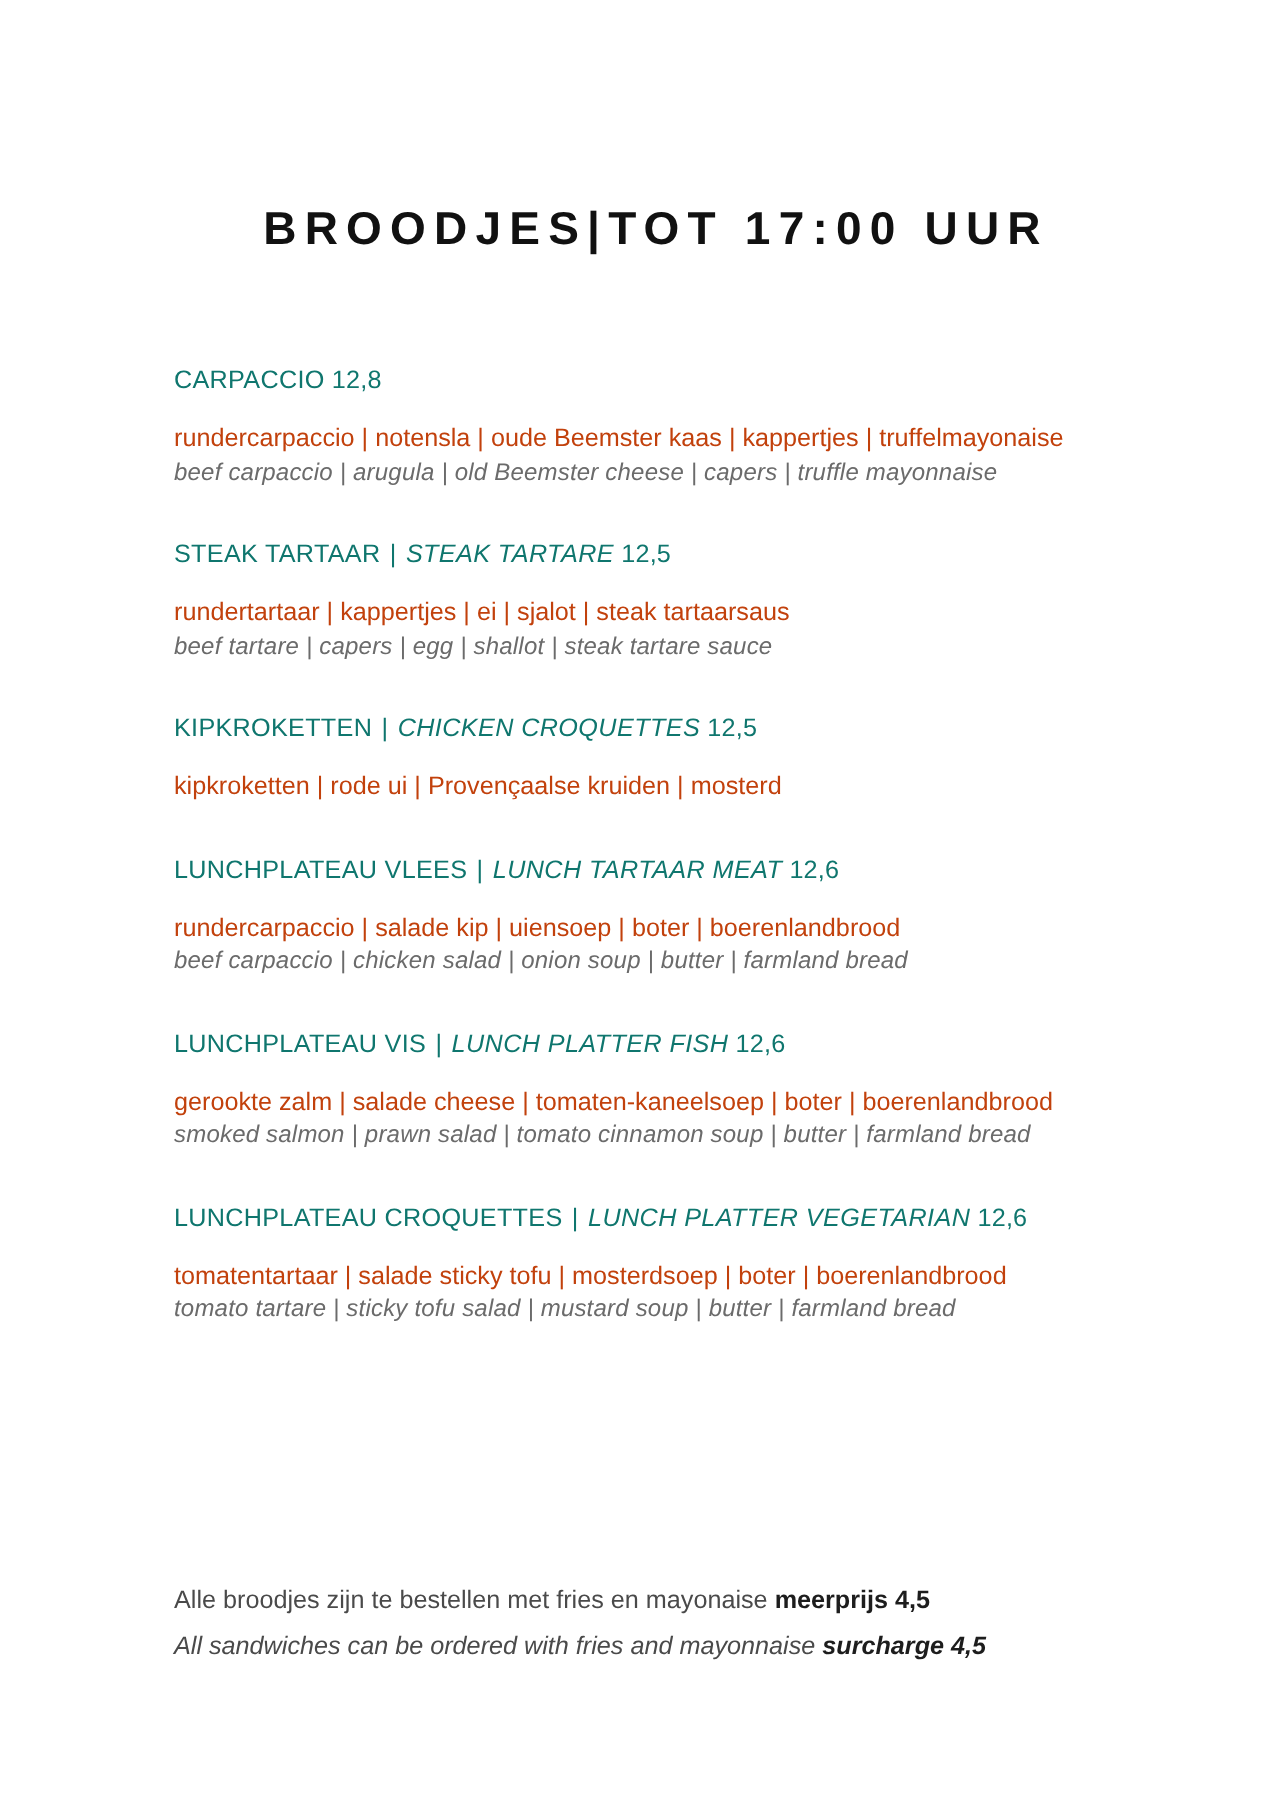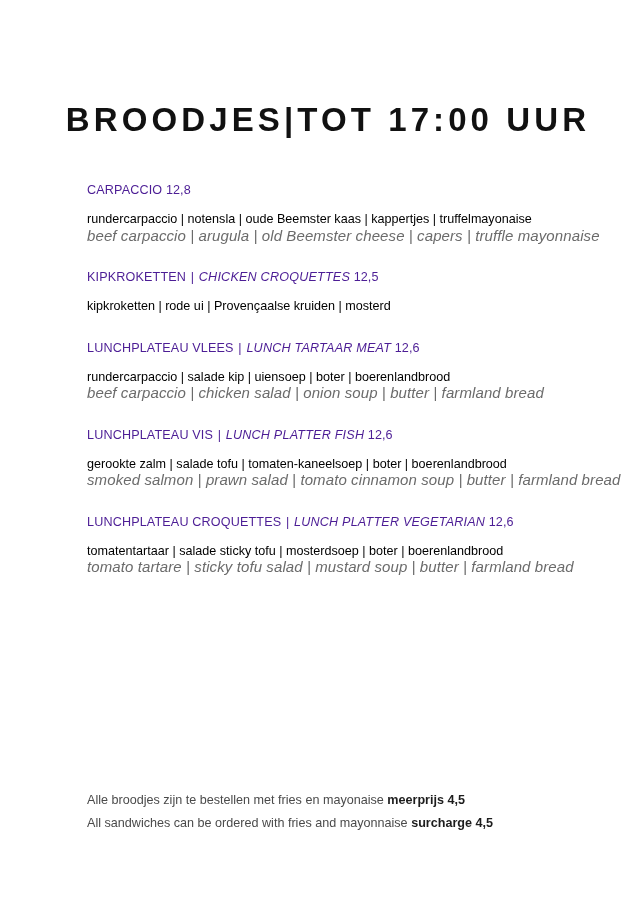--- a/index.html
+++ b/index.html
@@ -23,21 +23,21 @@
 
   
   .menu-title {
     position: absolute;
     top: 101px;
     left: 16px;
     right: 0;
     text-align: center;
     color: #111111;
     font-weight: 700;
-    font-size: 33px;
+    font-size: 23px;
     letter-spacing: 4.1px;
     white-space: nowrap;
   }
   .menu-title .bar {
     font-weight: 700;
     letter-spacing: 4.1px;
   }
 
   
   .sections {
@@ -45,47 +45,47 @@
     top: 181px;
     left: 87px;
     width: 470px;
   }
   .section {
     margin-bottom: 24px;
   }
   .section:last-child { margin-bottom: 0; }
 
   .section-heading {
-    color: #4c1d95;
+    color: #0f766e;
     font-size: 12.6px;
     line-height: 18px;
     letter-spacing: 0.15px;
     white-space: nowrap;
     margin-bottom: 12px;
   }
   .section-heading .nl { font-style: normal; }
   .section-heading .sep { font-style: normal; padding: 0 1px; }
   .section-heading .en {
     font-style: italic;
     letter-spacing: 0.2px;
   }
   .section-heading .price {
     font-style: normal;
     letter-spacing: 0.1px;
   }
 
   .desc {
-    color: #000000;
+    color: #c2410c;
     font-size: 12.6px;
     line-height: 16.5px;
     white-space: nowrap;
   }
   .desc-en {
     color: #6b6b6b;
-    font-size: 15px;
+    font-size: 12px;
     line-height: 16.5px;
     font-style: italic;
     white-space: nowrap;
     letter-spacing: 0.1px;
   }
 
   
   .footer {
     position: absolute;
     left: 87px;
@@ -93,20 +93,21 @@
     width: 470px;
   }
   .footer-line {
     color: #4a4a4a;
     font-size: 12.6px;
     line-height: 23px;
     white-space: nowrap;
   }
   .footer-line.en {
     color: #4a4a4a;
+    font-style: italic;
   }
   .footer-line .emph {
     font-weight: 700;
     color: #1d1d1d;
     margin-top: 32px;
   }
 </style>
 </head>
 <body>
 
@@ -119,41 +120,48 @@
   <div class="sections">
 
     <div class="section">
       <div class="section-heading">
         <span class="nl">CARPACCIO</span><span class="price"> 12,8</span>
       </div>
       <div class="desc">rundercarpaccio | notensla | oude Beemster kaas | kappertjes | truffelmayonaise</div>
       <div class="desc-en">beef carpaccio | arugula | old Beemster cheese | capers | truffle mayonnaise</div>
     </div>
 
+    <div class="section">
+      <div class="section-heading">
+        <span class="nl">STEAK TARTAAR</span><span class="sep"> | </span><span class="en">STEAK TARTARE</span><span class="price"> 12,5</span>
+      </div>
+      <div class="desc">rundertartaar | kappertjes | ei | sjalot | steak tartaarsaus</div>
+      <div class="desc-en">beef tartare | capers | egg | shallot | steak tartare sauce</div>
+    </div>
 
     <div class="section">
       <div class="section-heading">
         <span class="nl">KIPKROKETTEN</span><span class="sep"> | </span><span class="en">CHICKEN CROQUETTES</span><span class="price"> 12,5</span>
       </div>
       <div class="desc">kipkroketten | rode ui | Provençaalse kruiden | mosterd</div>
     </div>
 
     <div class="section">
       <div class="section-heading">
         <span class="nl">LUNCHPLATEAU VLEES</span><span class="sep"> | </span><span class="en">LUNCH TARTAAR MEAT</span><span class="price"> 12,6</span>
       </div>
       <div class="desc">rundercarpaccio | salade kip | uiensoep | boter | boerenlandbrood</div>
       <div class="desc-en">beef carpaccio | chicken salad | onion soup | butter | farmland bread</div>
     </div>
 
     <div class="section">
       <div class="section-heading">
         <span class="nl">LUNCHPLATEAU VIS</span><span class="sep"> | </span><span class="en">LUNCH PLATTER FISH</span><span class="price"> 12,6</span>
       </div>
-      <div class="desc">gerookte zalm | salade tofu | tomaten-kaneelsoep | boter | boerenlandbrood</div>
+      <div class="desc">gerookte zalm | salade cheese | tomaten-kaneelsoep | boter | boerenlandbrood</div>
       <div class="desc-en">smoked salmon | prawn salad | tomato cinnamon soup | butter | farmland bread</div>
     </div>
 
     <div class="section">
       <div class="section-heading">
         <span class="nl">LUNCHPLATEAU CROQUETTES</span><span class="sep"> | </span><span class="en">LUNCH PLATTER VEGETARIAN</span><span class="price"> 12,6</span>
       </div>
       <div class="desc">tomatentartaar | salade sticky tofu | mosterdsoep | boter | boerenlandbrood</div>
       <div class="desc-en">tomato tartare | sticky tofu salad | mustard soup | butter | farmland bread</div>
     </div>

